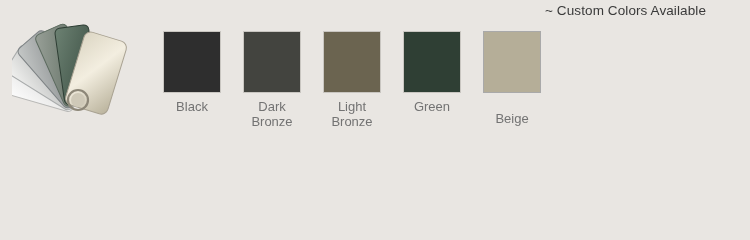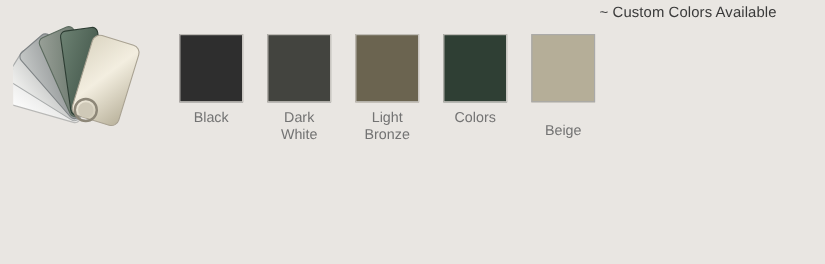--- a/index.html
+++ b/index.html
@@ -149,32 +149,32 @@
     <div class="swatch-cell">
       <div class="swatch-chip" style="background:#2e2e2e;"></div>
       <div class="swatch-label">Black</div>
     </div>
 
 
 
     <div class="swatch-cell">
       <div class="swatch-chip" style="background:#43443f;"></div>
       <div class="swatch-label">Dark
-White</div>
+Bronze</div>
     </div>
 
     <div class="swatch-cell">
       <div class="swatch-chip" style="background:#6b6450;"></div>
       <div class="swatch-label">Light
 Bronze</div>
     </div>
 
     <div class="swatch-cell">
       <div class="swatch-chip" style="background:#2f3f34;"></div>
-      <div class="swatch-label">Colors</div>
+      <div class="swatch-label">Green</div>
     </div>
 
     <div class="swatch-cell">
       <div class="swatch-chip bordered" style="background:#b5ae98;"></div>
       <div class="swatch-label">Beige</div>
     </div>
 
   </div>
 </div>
 

